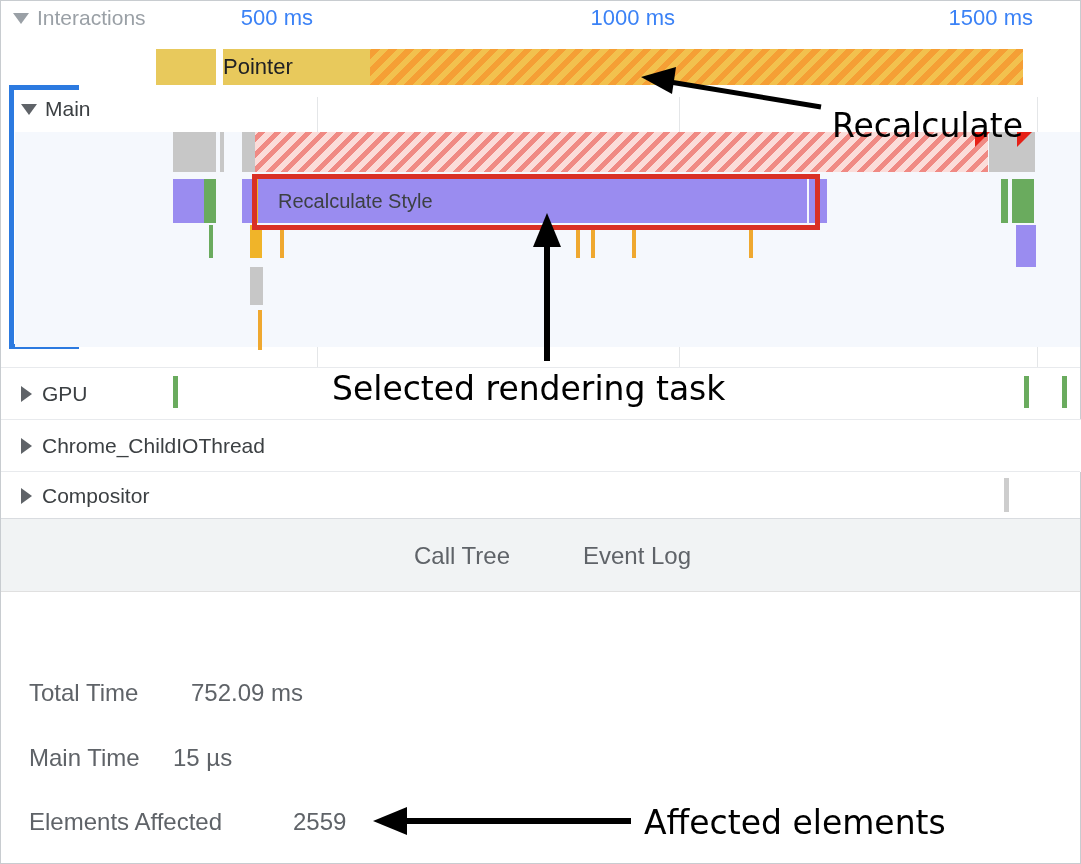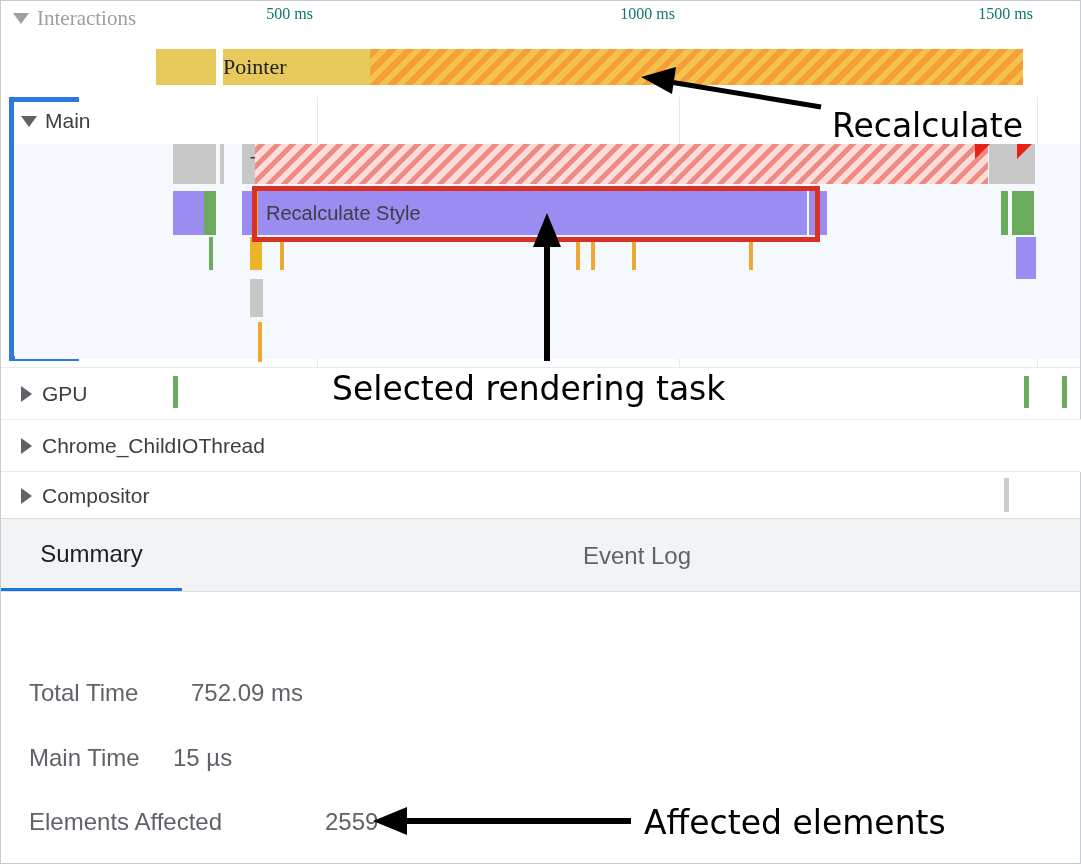--- a/index.html
+++ b/index.html
@@ -5,41 +5,41 @@
   html,body{margin:0;padding:0;background:#fff;}
   body{width:1081px;height:864px;font-family:"Liberation Sans",sans-serif;overflow:hidden;}
   #app{position:relative;width:1081px;height:864px;background:#fff;border:1px solid #c8ccd0;box-sizing:border-box;}
   .row-label{font-size:21px;color:#3c4043;white-space:nowrap;}
   .tri{display:inline-block;width:0;height:0;vertical-align:middle;}
   .tri-down{border-left:8px solid transparent;border-right:8px solid transparent;border-top:11px solid #9aa0a6;}
   .tri-down.dark{border-top-color:#5f6368;}
   .tri-right{border-top:8px solid transparent;border-bottom:8px solid transparent;border-left:11px solid #5f6368;}
 
   
-  #interactions-track{position:absolute;left:0;top:0;width:1079px;height:96px;background:#fff;font-family:Liberation Serif, serif;}
+  #interactions-track{position:absolute;left:0;top:0;width:1079px;height:96px;background:#fff;}
   #interactions-head{position:absolute;left:12px;top:5px;display:flex;align-items:center;gap:8px;}
   #interactions-head .row-label{color:#9aa0a6;}
-  .time-tick{position:absolute;top:4px;font-size:16px;color:#0f766e;text-align:right;margin-left:22px;}
+  .time-tick{position:absolute;top:4px;font-size:22px;color:#3b82f6;text-align:right;margin-left:22px;}
 
   .grid-line{position:absolute;width:1px;background:#e4e6e8;}
 
   .int-bar{position:absolute;height:36px;top:48px;background:#e8c95c;}
   .int-hatch{position:absolute;height:36px;top:48px;
     background:repeating-linear-gradient(-45deg,#f59f35 0 6px,#f2c14e 6px 12px);}
 
   
-  #main-track{position:absolute;left:0;top:96px;width:976px;height:270px;}
+  #main-track{position:absolute;left:0;top:84px;width:976px;height:270px;}
   #main-sel-left{position:absolute;left:8px;top:0;width:5px;height:264px;background:#2c7ae0;}
   #main-sel-topcap{position:absolute;left:8px;top:0;width:70px;height:5px;background:#2c7ae0;}
   #main-sel-botcap{position:absolute;left:8px;top:259px;width:70px;height:5px;background:#2c7ae0;}
   #main-head{position:absolute;left:20px;top:12px;display:flex;align-items:center;gap:8px;}
   #main-flame{position:absolute;left:14px;top:47px;width:1065px;height:215px;background:#f5f8fd;}
 
   .fl{position:absolute;box-sizing:border-box;}
-  .fl-label{font-size:20px;color:#3c4043;line-height:1;padding-left:8px;white-space:nowrap;overflow:hidden;}
+  .fl-label{font-size:20px;color:#3c4043;line-height:1;padding-left:20px;white-space:nowrap;overflow:hidden;}
   .grey{background:#c7c7c7;}
   .purple{background:#9a8cf0;}
   .green{background:#6aab5e;}
   .amber{background:#f0b429;}
   .amber-d{background:#efa830;}
   .hatch-red{background:repeating-linear-gradient(-45deg,#f08a84 0 5px,#fbdcd9 5px 11px);}
   .redtri{position:absolute;width:0;height:0;border-top:15px solid #e62117;border-left:15px solid transparent;}
 
   #sel-outline{position:absolute;border:5px solid #d93025;box-sizing:border-box;}
 
@@ -150,33 +150,33 @@
       <div class="ctrack" style="top: 470px; height: 47px;">
         <div class="ctrack-head">
           <span class="tri tri-right"></span>
           <span class="row-label">Compositor</span>
         </div>
         <div class="mark gr" style="left: 1003px; top: 6px; height: 34px;"></div>
       </div>
     </div>
 
   <div id="tabs">
-      <div class="tab active" style="left: 0px; width: 181px;">Summary</div>
+      <div class="tab" style="left: 375px; width: 172px;">Call Tree</div>
       <div class="tab" style="left: 547px; width: 178px;">Event Log</div>
     </div>
 
   <div id="summary">
 
     <div id="sum-rows">
         <div class="sum-row" style="left: 28px; top: 87px;">Total Time</div>
         <div class="sum-row" style="left: 190px; top: 87px;">752.09 ms</div>
         <div class="sum-row" style="left: 28px; top: 152px;">Main Time</div>
         <div class="sum-row" style="left: 172px; top: 152px;">15 µs</div>
         <div class="sum-row" style="left: 28px; top: 216px;">Elements Affected</div>
-        <div class="sum-row" style="left: 292px; top: 216px; margin-left: 32px;">2559</div>
+        <div class="sum-row" style="left: 292px; top: 216px;">2559</div>
       </div>
   </div>
 
   <svg class="anno">
 
     <g>
       <line x1="820" y1="106" x2="663" y2="80" stroke="#000" stroke-width="5"></line>
       <polygon points="640,76 675,66 671,93" fill="#000"></polygon>
     </g>
 

